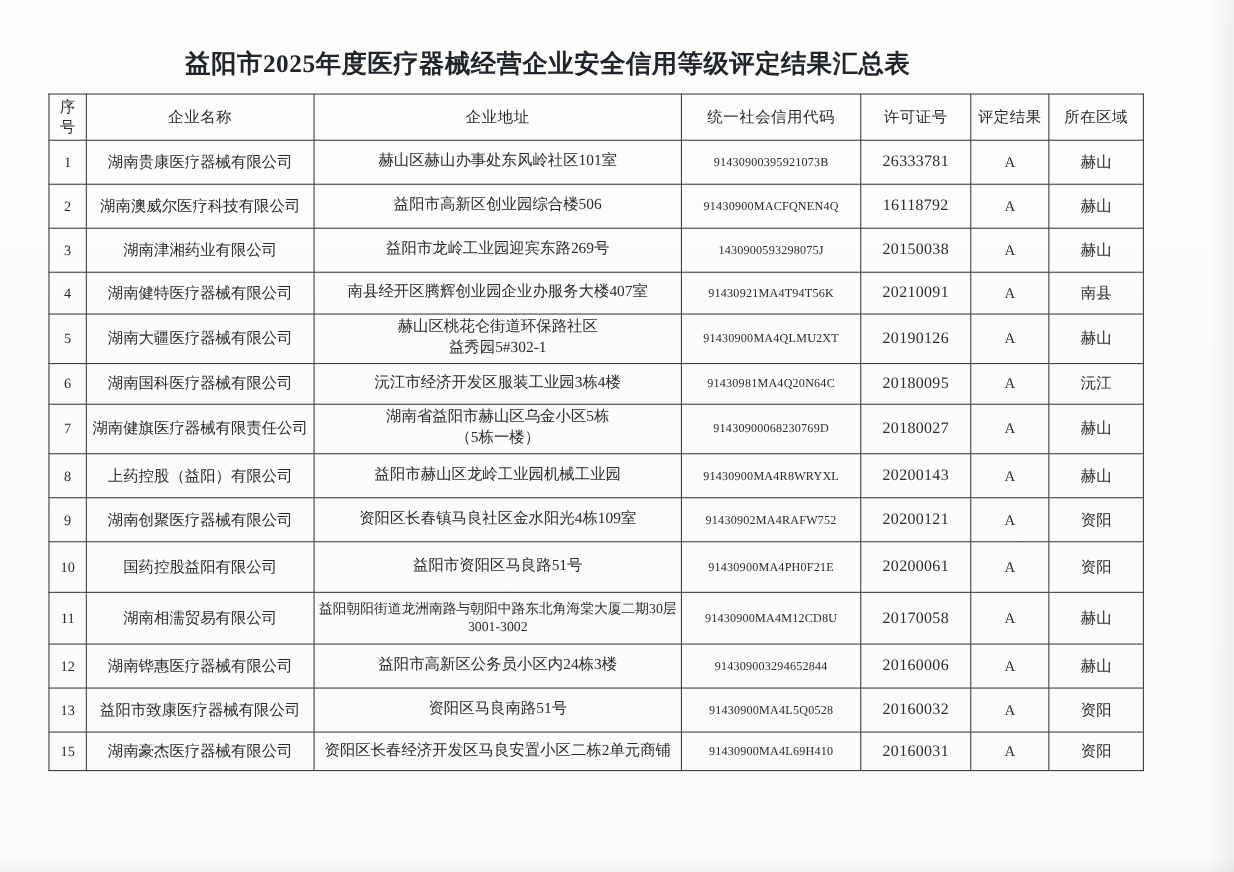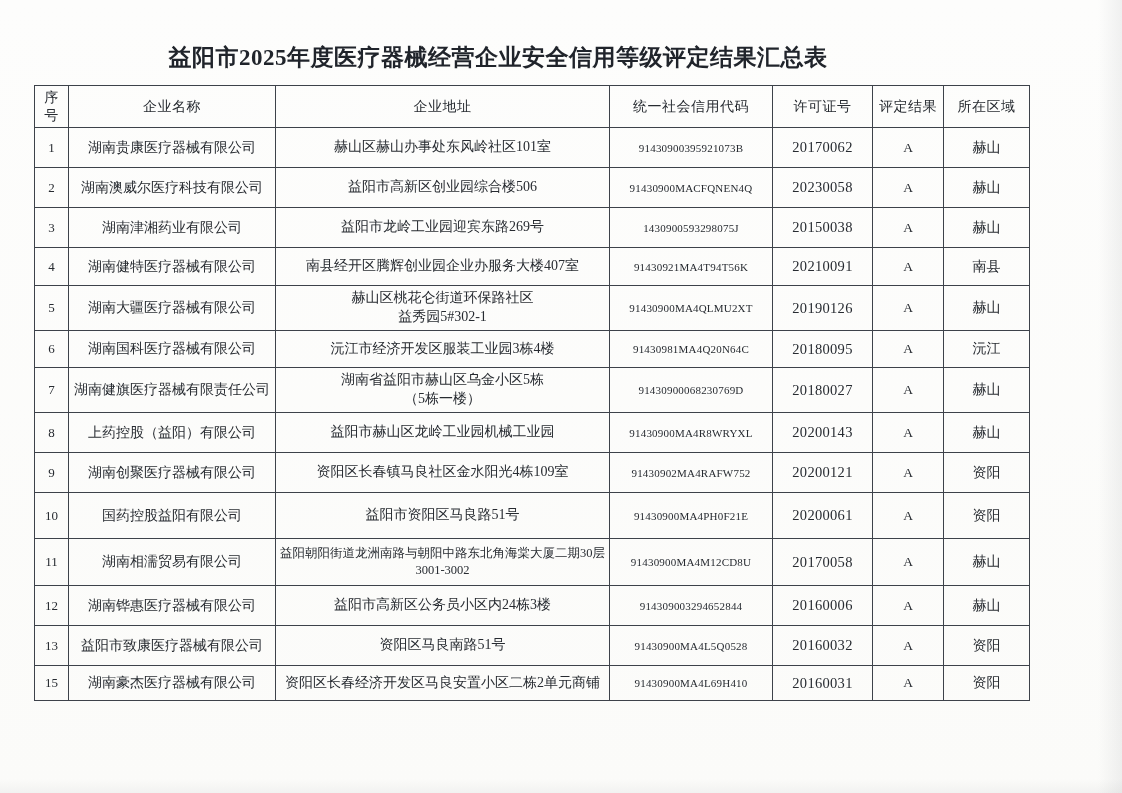--- a/index.html
+++ b/index.html
@@ -27,21 +27,21 @@
     width: 996px;
     margin: 0;
     text-align: center;
     font-size: 23px;
     font-weight: 700;
     letter-spacing: 0.5px;
     color: #20242b;
   }
   #credit-table {
     position: absolute;
-    left: 34px;
+    left: 44px;
     top: 85px;
     width: 995px;
     border-collapse: collapse;
     table-layout: fixed;
   }
   #credit-table th,
   #credit-table td {
     border: 1.6px solid #3d424a;
     text-align: center;
     vertical-align: middle;
@@ -128,30 +128,30 @@
           <th>评定结果</th>
           <th>所在区域</th>
         </tr>
     </thead>
     <tbody id="table-body">
         <tr>
           <td class="col-seq">1</td>
           <td class="col-name">湖南贵康医疗器械有限公司</td>
           <td class="col-address">赫山区赫山办事处东风岭社区101室</td>
           <td class="col-credit_code">91430900395921073B</td>
-          <td class="col-license_no">20170062</td>
+          <td class="col-license_no">26333781</td>
           <td class="col-rating">A</td>
           <td class="col-region">赫山</td>
         </tr>
         <tr>
           <td class="col-seq">2</td>
           <td class="col-name">湖南澳威尔医疗科技有限公司</td>
           <td class="col-address">益阳市高新区创业园综合楼506</td>
           <td class="col-credit_code">91430900MACFQNEN4Q</td>
-          <td class="col-license_no">20230058</td>
+          <td class="col-license_no">16118792</td>
           <td class="col-rating">A</td>
           <td class="col-region">赫山</td>
         </tr>
         <tr>
           <td class="col-seq">3</td>
           <td class="col-name">湖南津湘药业有限公司</td>
           <td class="col-address">益阳市龙岭工业园迎宾东路269号</td>
           <td class="col-credit_code">1430900593298075J</td>
           <td class="col-license_no">20150038</td>
           <td class="col-rating">A</td>

